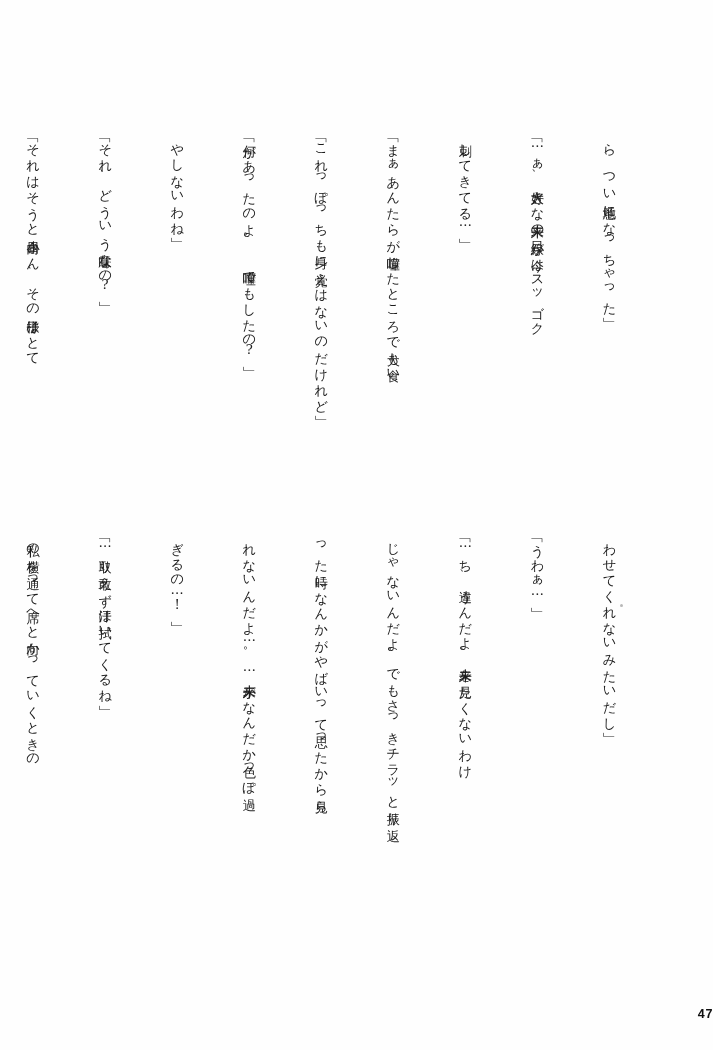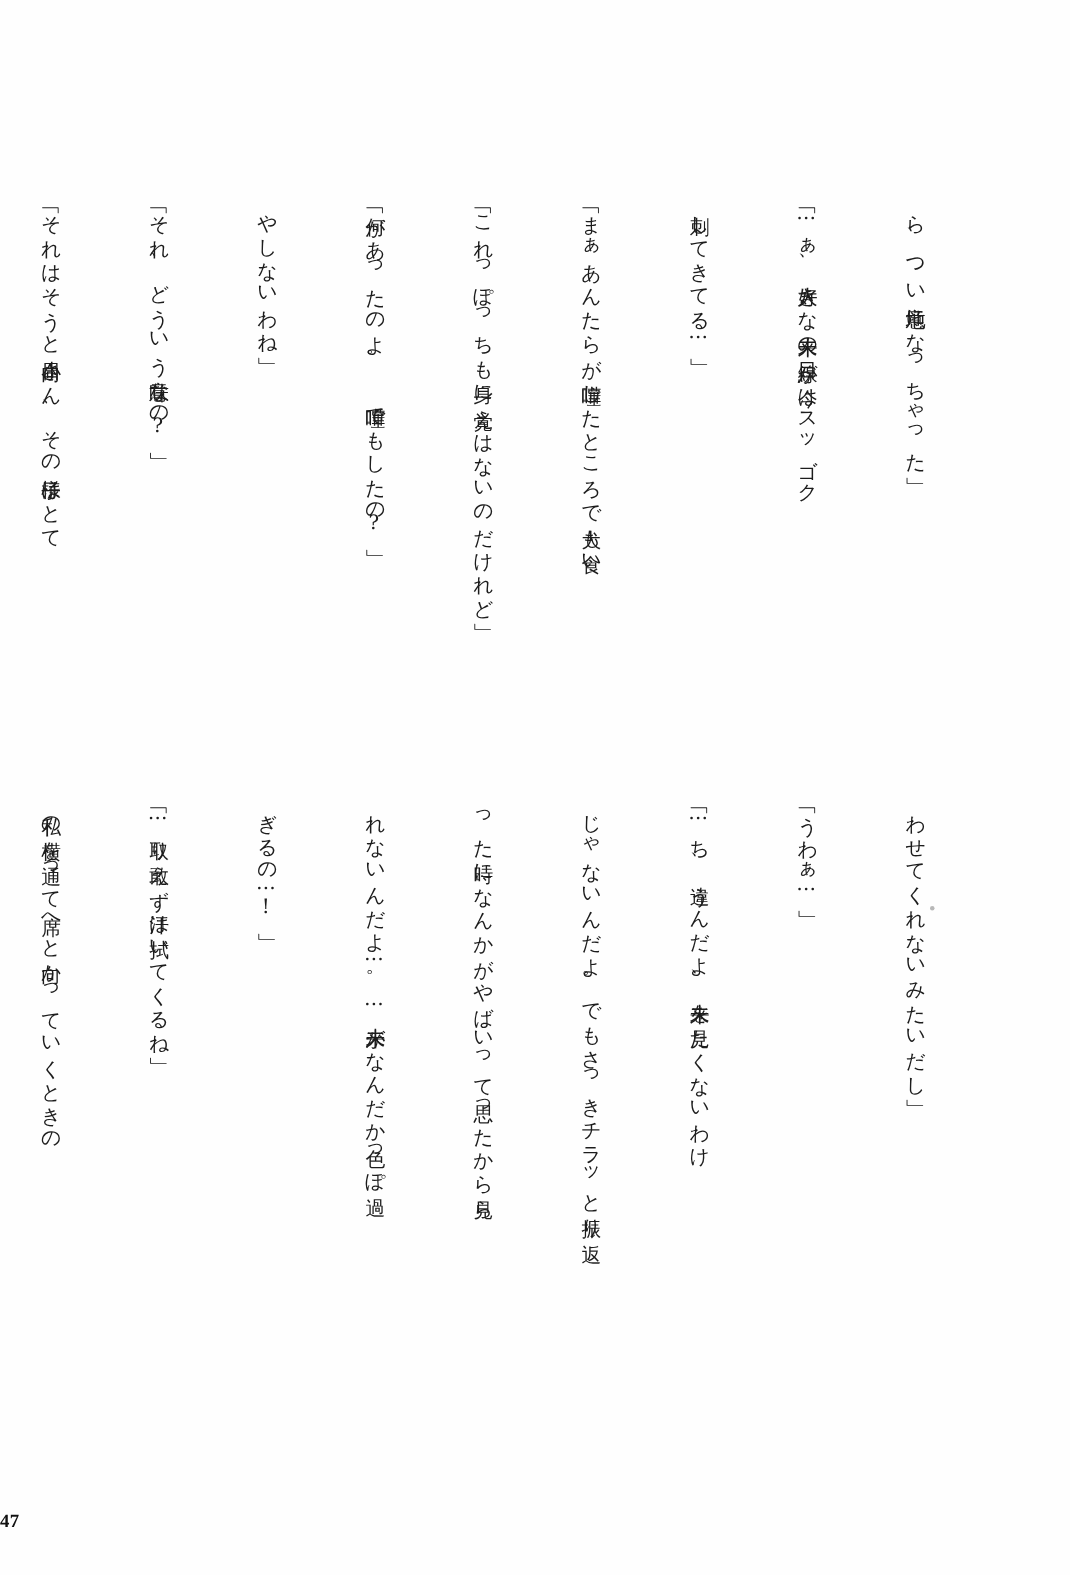--- a/index.html
+++ b/index.html
@@ -50,22 +50,22 @@
 
   .col {
     display: block;
   }
 
   .page-number {
     position: absolute;
     left: 0;
     right: 0;
     bottom: 28px;
-    text-align: left;
-    font-family: Liberation Serif, serif;
+    text-align: right;
+    font-family: Liberation Mono, monospace;
     font-size: 12.5px;
     font-weight: 700;
     color: #111111;
     letter-spacing: 0.02em;
   }
 
   
   .tiny-mark {
     position: absolute;
     width: 3px;

